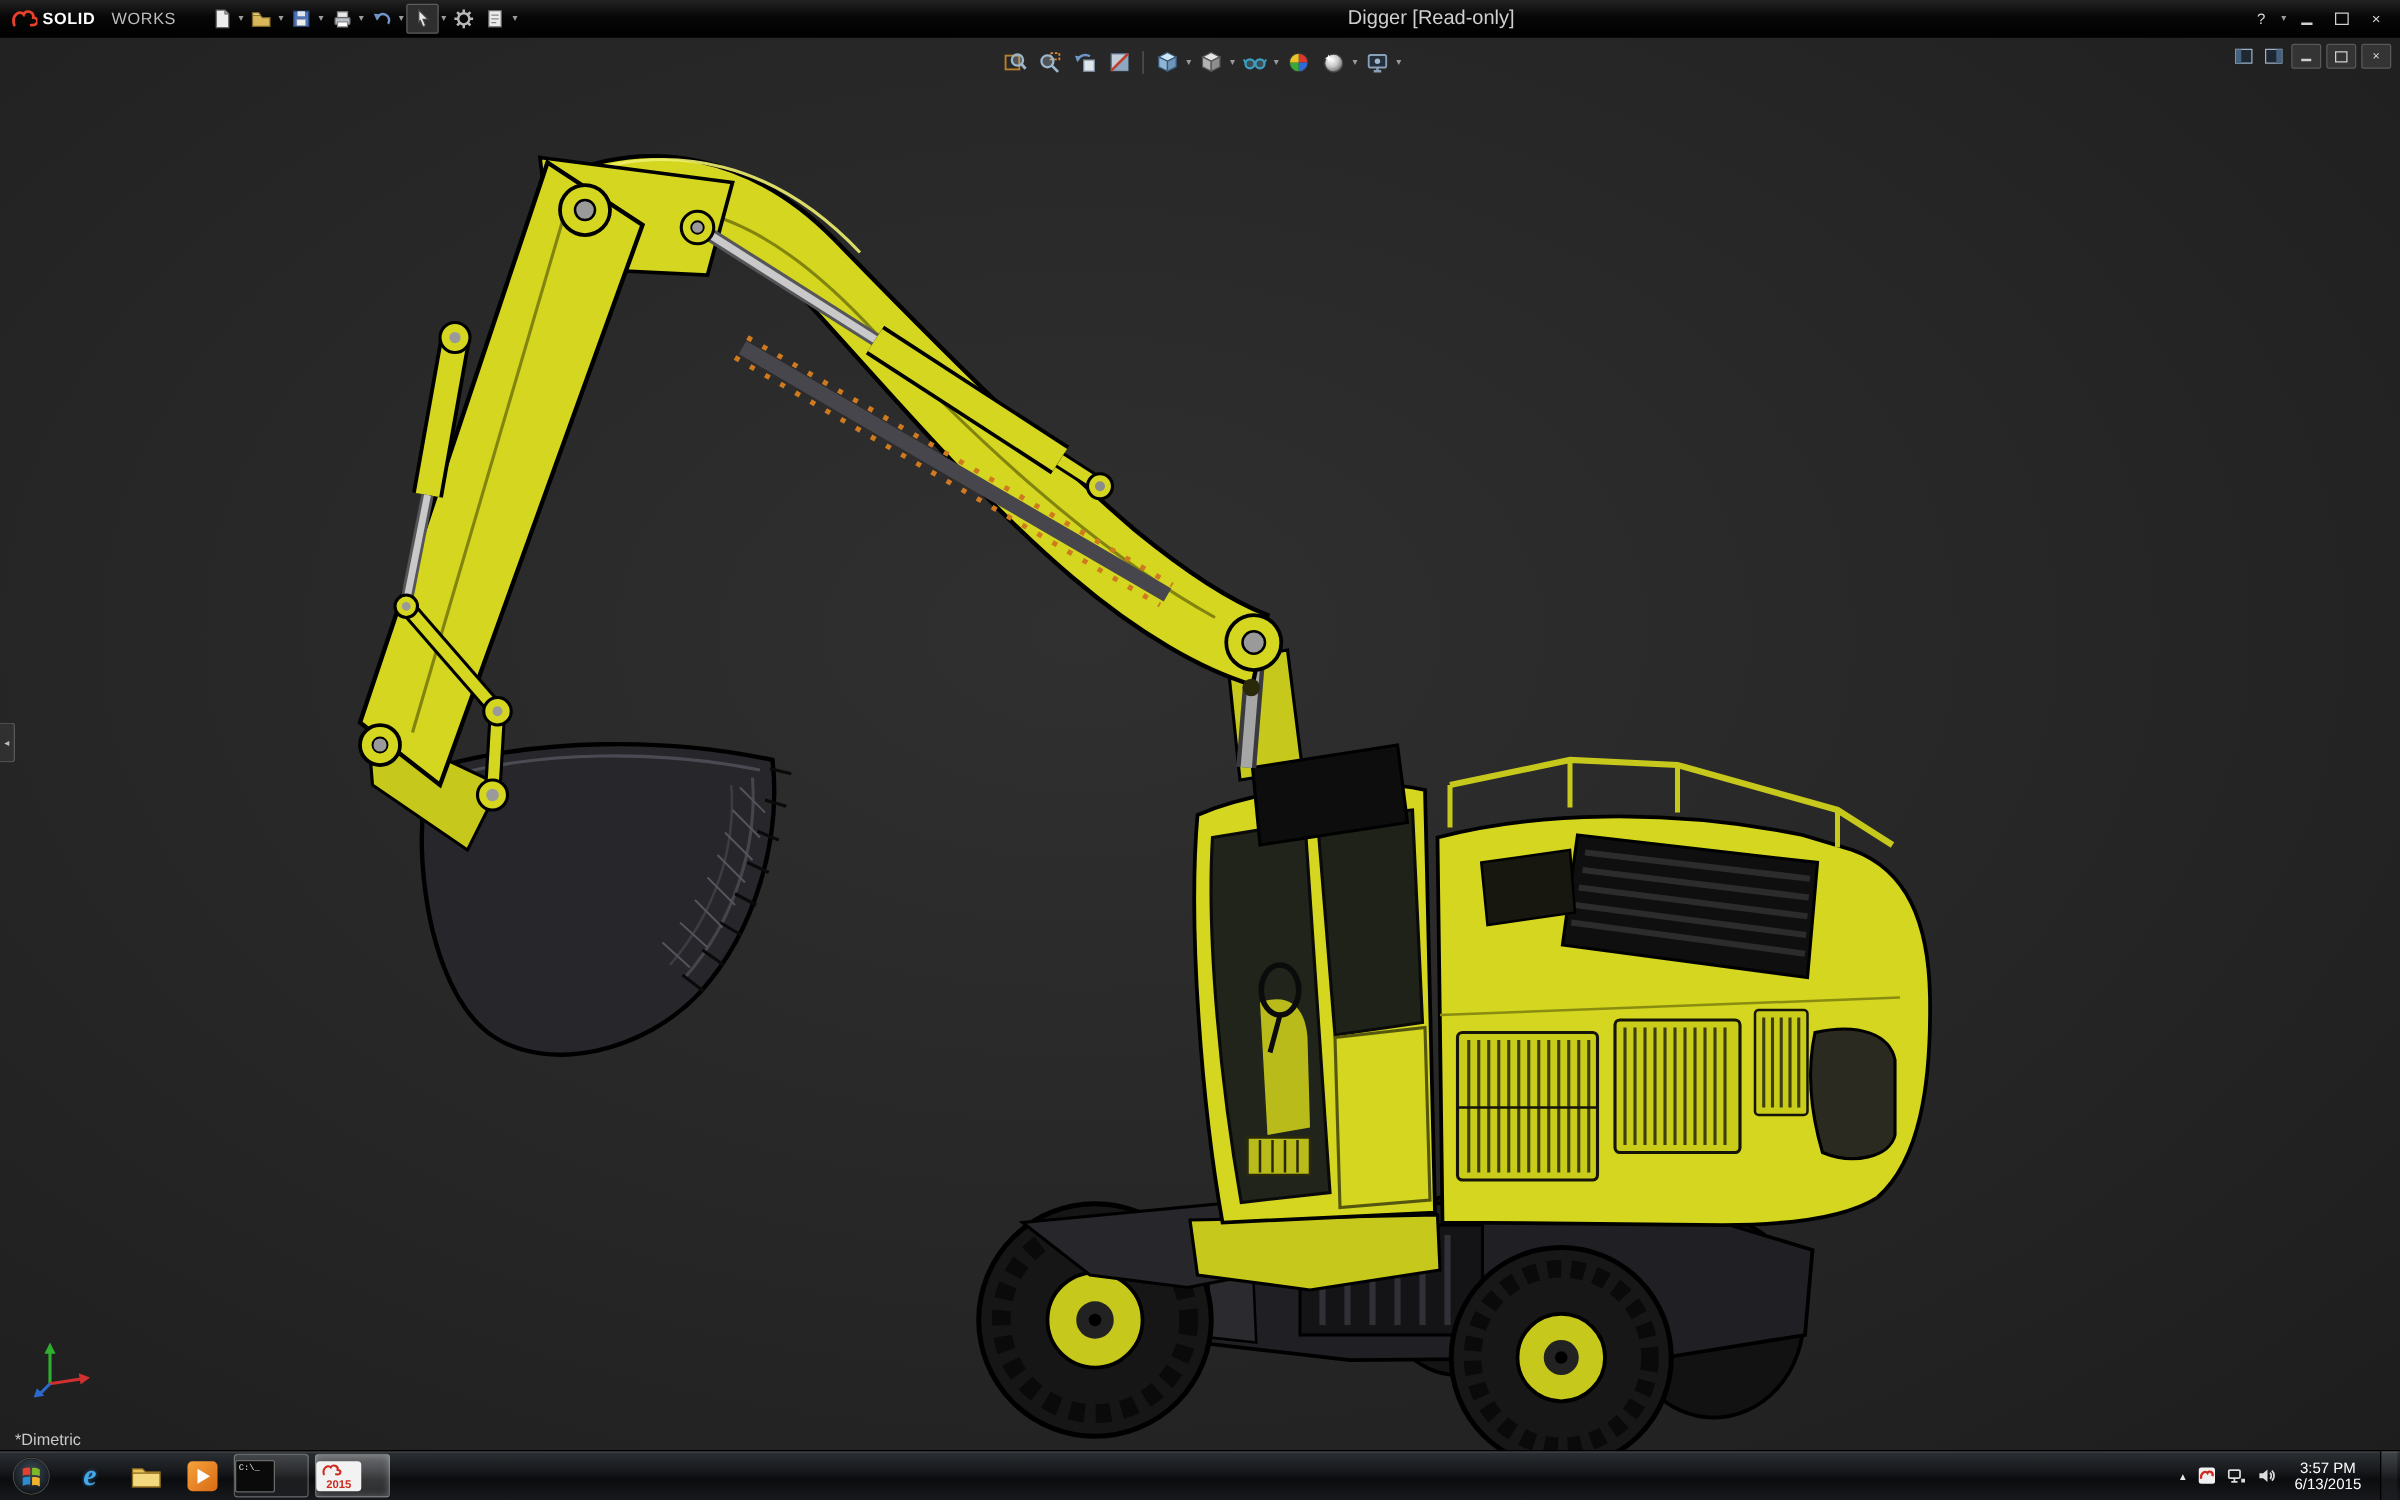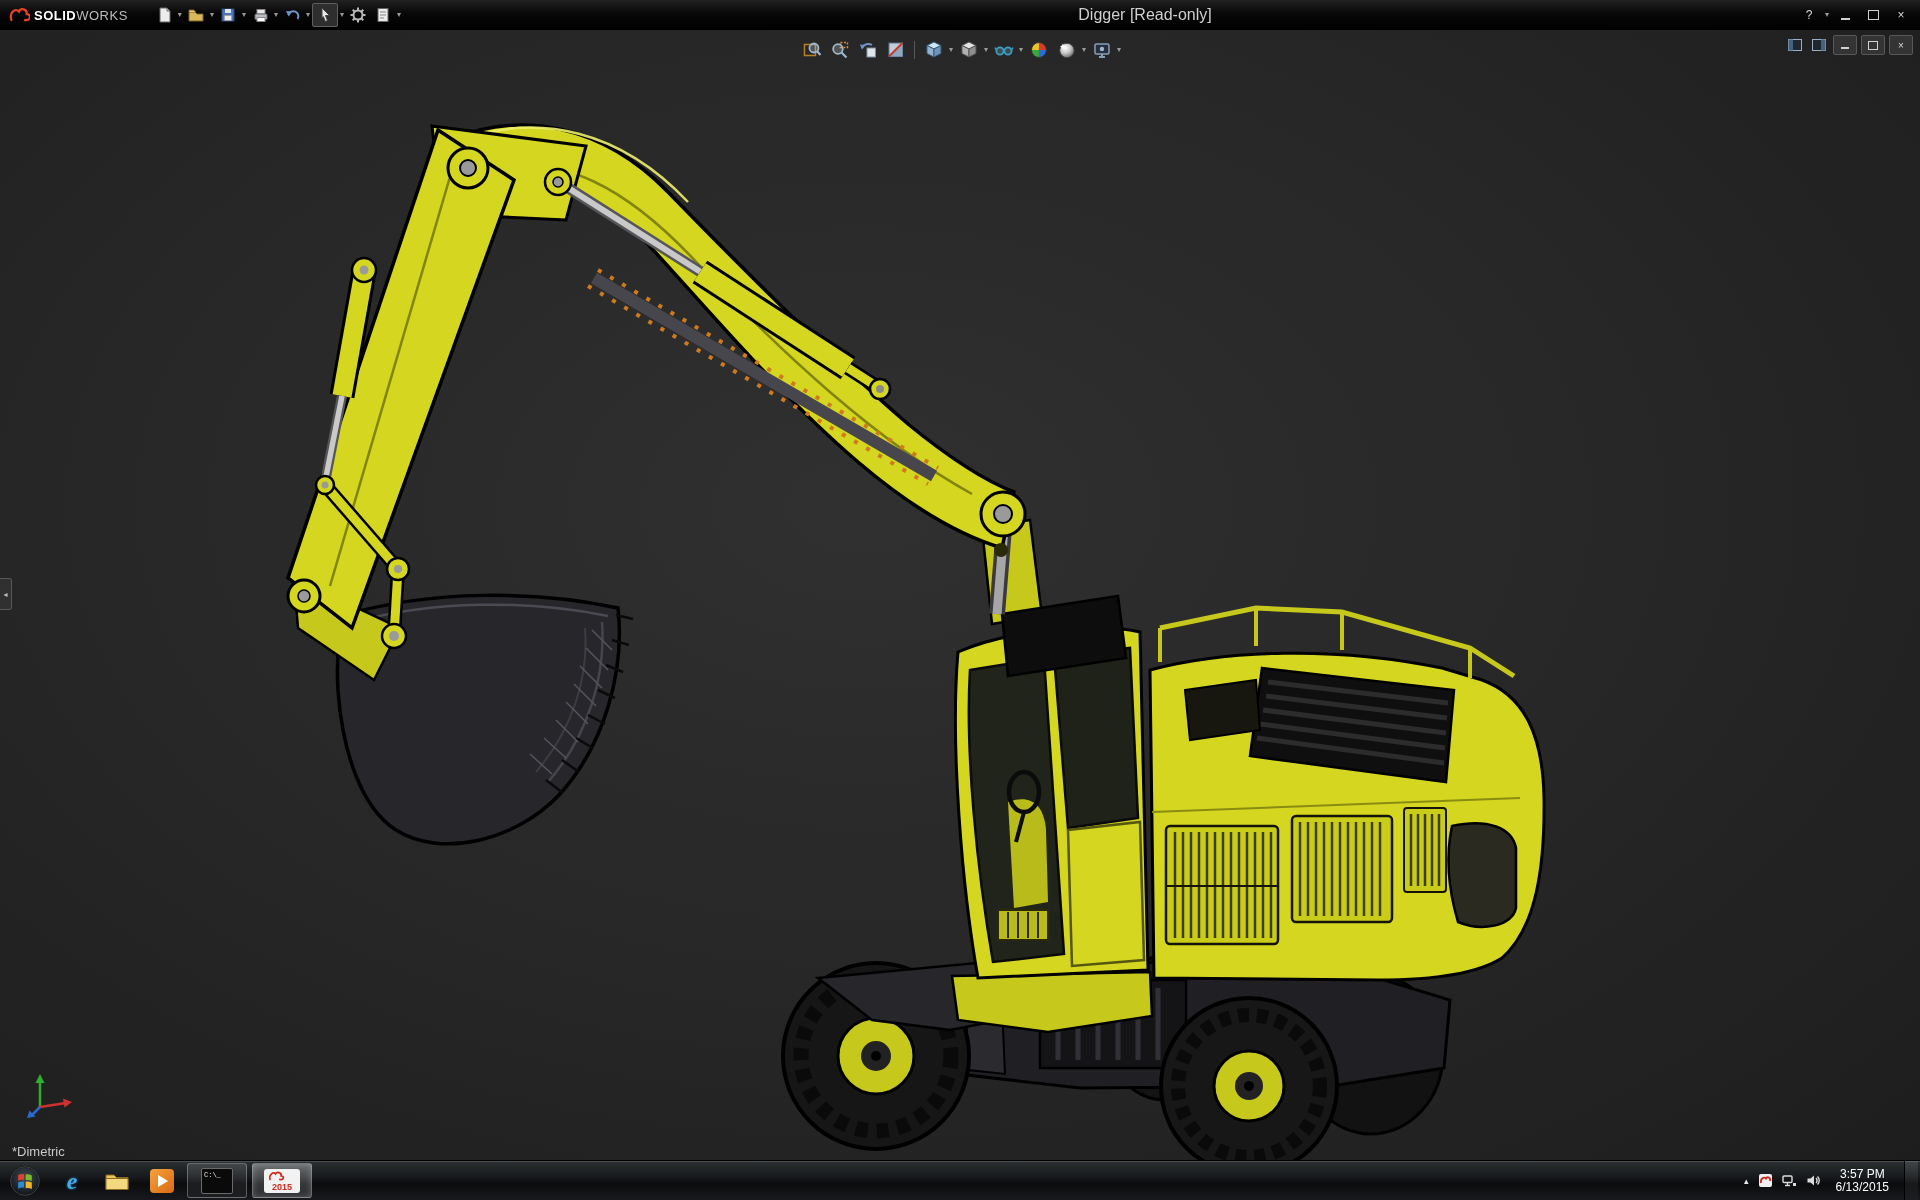--- a/index.html
+++ b/index.html
@@ -5,21 +5,21 @@
   html,body{margin:0;padding:0;background:#000;}
   body{width:1920px;height:1200px;overflow:hidden;position:relative;
        font-family:"Liberation Sans",sans-serif;-webkit-font-smoothing:antialiased;}
 
   
   .titlebar{position:absolute;top:0;left:0;right:0;height:30px;
     background:linear-gradient(#222 0%,#070707 45%,#000 100%);
     display:flex;align-items:center;color:#ddd;z-index:30;}
   .logo{display:flex;align-items:center;gap:4px;padding:0 10px 0 8px;}
   .logo-bold{font-weight:bold;font-size:13px;color:#fff;letter-spacing:.5px;}
-  .logo-light{font-size:13px;color:#bdbdbd;letter-spacing:.5px;}
+  .logo-light{font-size:13px;color:#bdbdbd;letter-spacing:.5px;margin-left:13px;}
   .tb-tools{display:flex;align-items:center;gap:1px;margin-left:14px;}
   .icon-btn{width:24px;height:22px;display:flex;align-items:center;justify-content:center;border-radius:2px;}
   .icon-btn.pressed{background:#2e2e2e;border:1px solid #5e5e5e;}
   .caret{font-size:8px;color:#9a9a9a;margin:0 1px;line-height:1;}
   .tb-title{position:absolute;left:calc(50% + 185px);transform:translateX(-50%);
     font-size:16px;color:#cfcfcf;white-space:nowrap;}
   .tb-right{margin-left:auto;display:flex;align-items:center;gap:2px;padding-right:6px;}
   .tb-winbtn{width:26px;height:20px;display:flex;align-items:center;justify-content:center;color:#d8d8d8;font-size:12px;}
   .min-bar{width:9px;height:2px;background:#d0d0d0;margin-top:7px;}
   .max-box{width:9px;height:8px;border:1.5px solid #d0d0d0;}
@@ -53,21 +53,21 @@
   .triad{position:absolute;left:26px;bottom:42px;}
 
   
   .taskbar{position:absolute;bottom:0;left:0;right:0;height:39px;
     background:linear-gradient(180deg,#2c3034 0%,#16181b 42%,#0a0c0e 58%,#17191c 100%);
     border-top:1px solid #000;box-shadow:inset 0 1px 0 rgba(255,255,255,.14);
     display:flex;align-items:center;z-index:40;}
   .tb-apps{display:flex;align-items:center;gap:5px;padding-left:3px;}
   .start-btn{width:44px;height:39px;display:flex;align-items:center;justify-content:center;}
   .task-icon{width:40px;height:33px;display:flex;align-items:center;justify-content:center;border-radius:3px;}
-  .task-btn{width:58px;height:33px;display:flex;align-items:center;justify-content:center;
+  .task-btn{width:58px;height:33px;display:flex;align-items:center;
     border:1px solid rgba(255,255,255,.28);border-radius:3px;
     background:linear-gradient(rgba(255,255,255,.13),rgba(255,255,255,.03));}
   .task-btn.active{background:linear-gradient(rgba(255,255,255,.30),rgba(255,255,255,.10));
     box-shadow:inset 0 0 6px rgba(255,255,255,.25);}
   .ie-glyph{font-family:"Liberation Serif",serif;font-style:italic;font-weight:bold;
     font-size:24px;color:#45a8e8;line-height:1;text-shadow:0 0 3px rgba(70,170,235,.6);}
   .media-tile{width:24px;height:24px;border-radius:4px;
     background:linear-gradient(135deg,#f6a23c,#d96a14);display:flex;align-items:center;justify-content:center;}
   .play-tri{width:0;height:0;border-left:10px solid #fff;border-top:6px solid transparent;border-bottom:6px solid transparent;margin-left:2px;}
   .cmd-tile{width:26px;height:20px;background:#0a0a0a;border:1px solid #6a6a6a;border-radius:2px;

